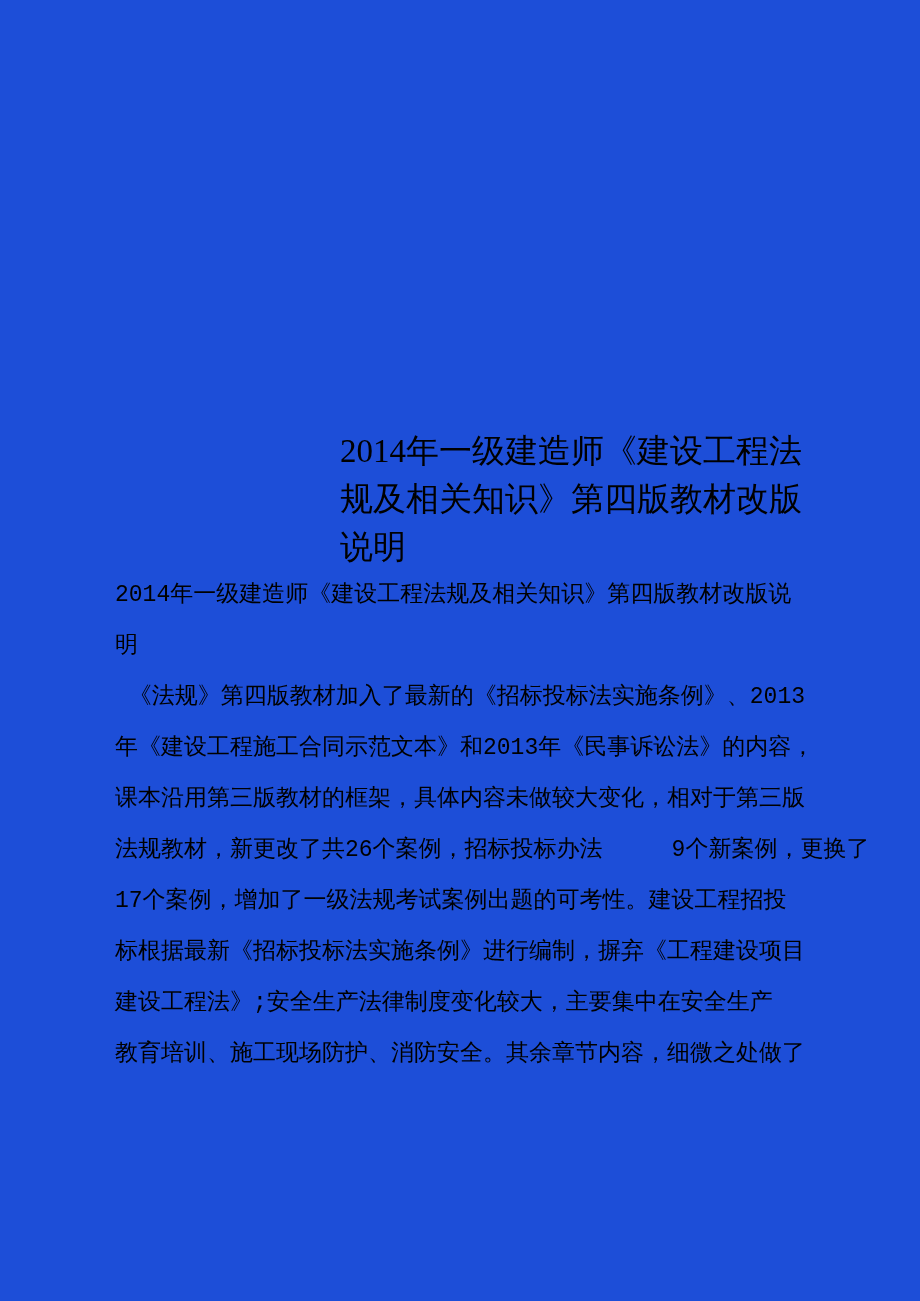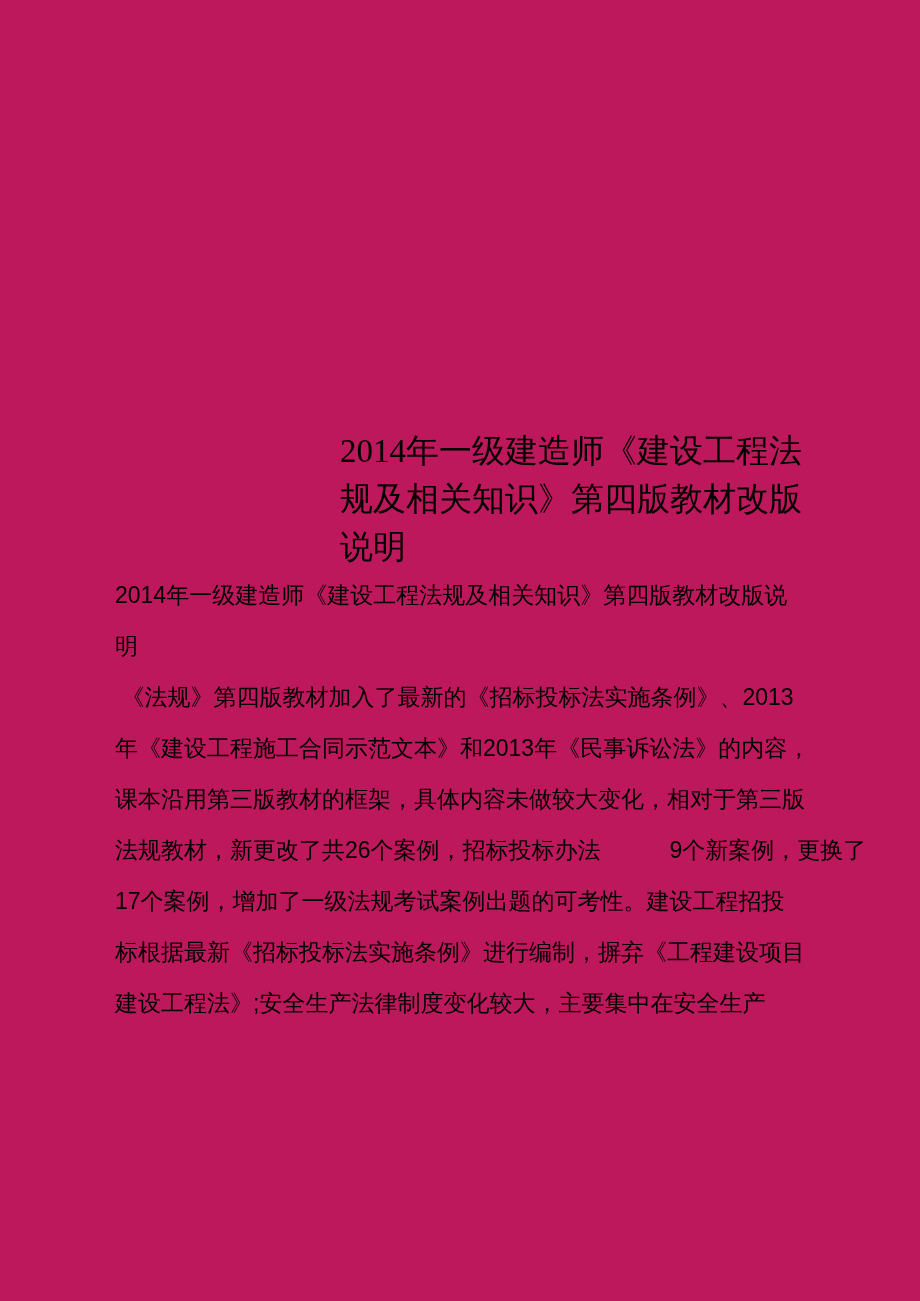--- a/index.html
+++ b/index.html
@@ -4,21 +4,21 @@
 <style>
   html, body {
     margin: 0;
     padding: 0;
     background: #ffffff;
   }
   .page {
     position: relative;
     width: 920px;
     height: 1301px;
-    background: #be185d;
+    background: #1d4ed8;
     color: #000000;
     overflow: hidden;
   }
   .doc-title {
     position: absolute;
     left: 340px;
     top: 427px;
     margin: 0;
     font-family: "Liberation Serif", "DejaVu Serif", serif;
     font-weight: 400;
@@ -37,20 +37,21 @@
     width: 700px;
     font-family: "Liberation Sans", "DejaVu Sans", sans-serif;
     font-size: 23px;
     line-height: 51px;
     color: #000000;
   }
   .body-line {
     display: block;
     height: 51px;
     white-space: pre;
+    font-family: Liberation Mono, monospace;
   }
 </style>
 </head>
 <body>
 
 <div class="page">
 
   <h1 class="doc-title">
     <span class="title-line">2014年一级建造师《建设工程法</span>
     <span class="title-line">规及相关知识》第四版教材改版</span>
@@ -60,15 +61,16 @@
   <div class="doc-body">
     <span class="body-line">2014年一级建造师《建设工程法规及相关知识》第四版教材改版说</span>
     <span class="body-line">明</span>
     <span class="body-line"> 《法规》第四版教材加入了最新的《招标投标法实施条例》、2013</span>
     <span class="body-line">年《建设工程施工合同示范文本》和2013年《民事诉讼法》的内容，</span>
     <span class="body-line">课本沿用第三版教材的框架，具体内容未做较大变化，相对于第三版</span>
     <span class="body-line">法规教材，新更改了共26个案例，招标投标办法　　　9个新案例，更换了</span>
     <span class="body-line">17个案例，增加了一级法规考试案例出题的可考性。建设工程招投</span>
     <span class="body-line">标根据最新《招标投标法实施条例》进行编制，摒弃《工程建设项目</span>
     <span class="body-line">建设工程法》;安全生产法律制度变化较大，主要集中在安全生产</span>
+    <span class="body-line">教育培训、施工现场防护、消防安全。其余章节内容，细微之处做了</span>
   </div>
 
 </div>
 
 </body></html>

